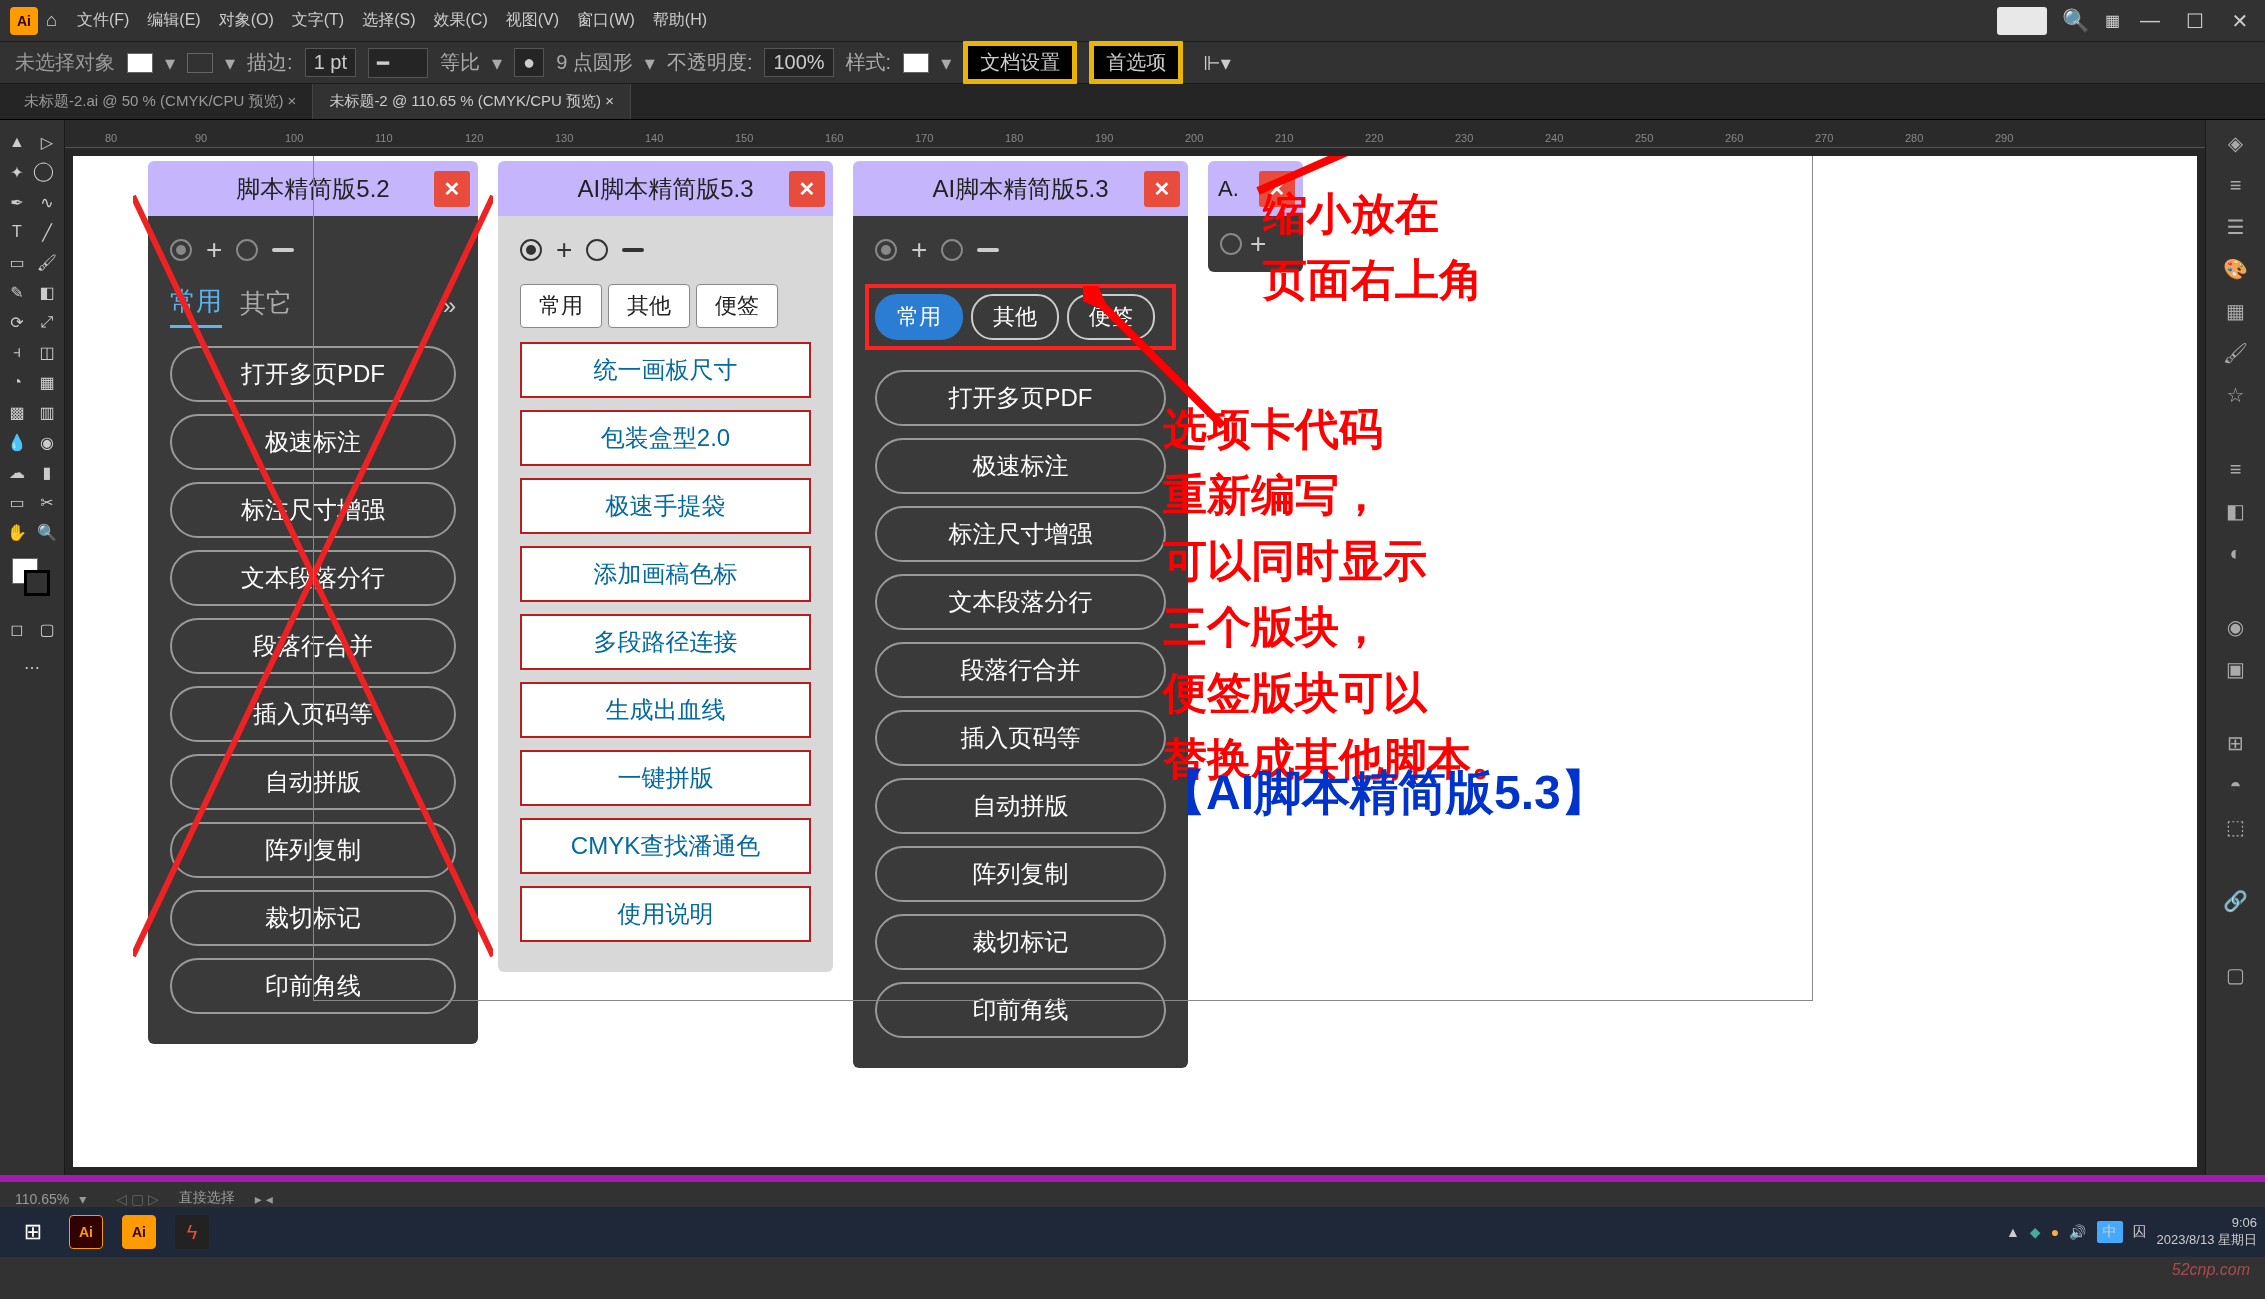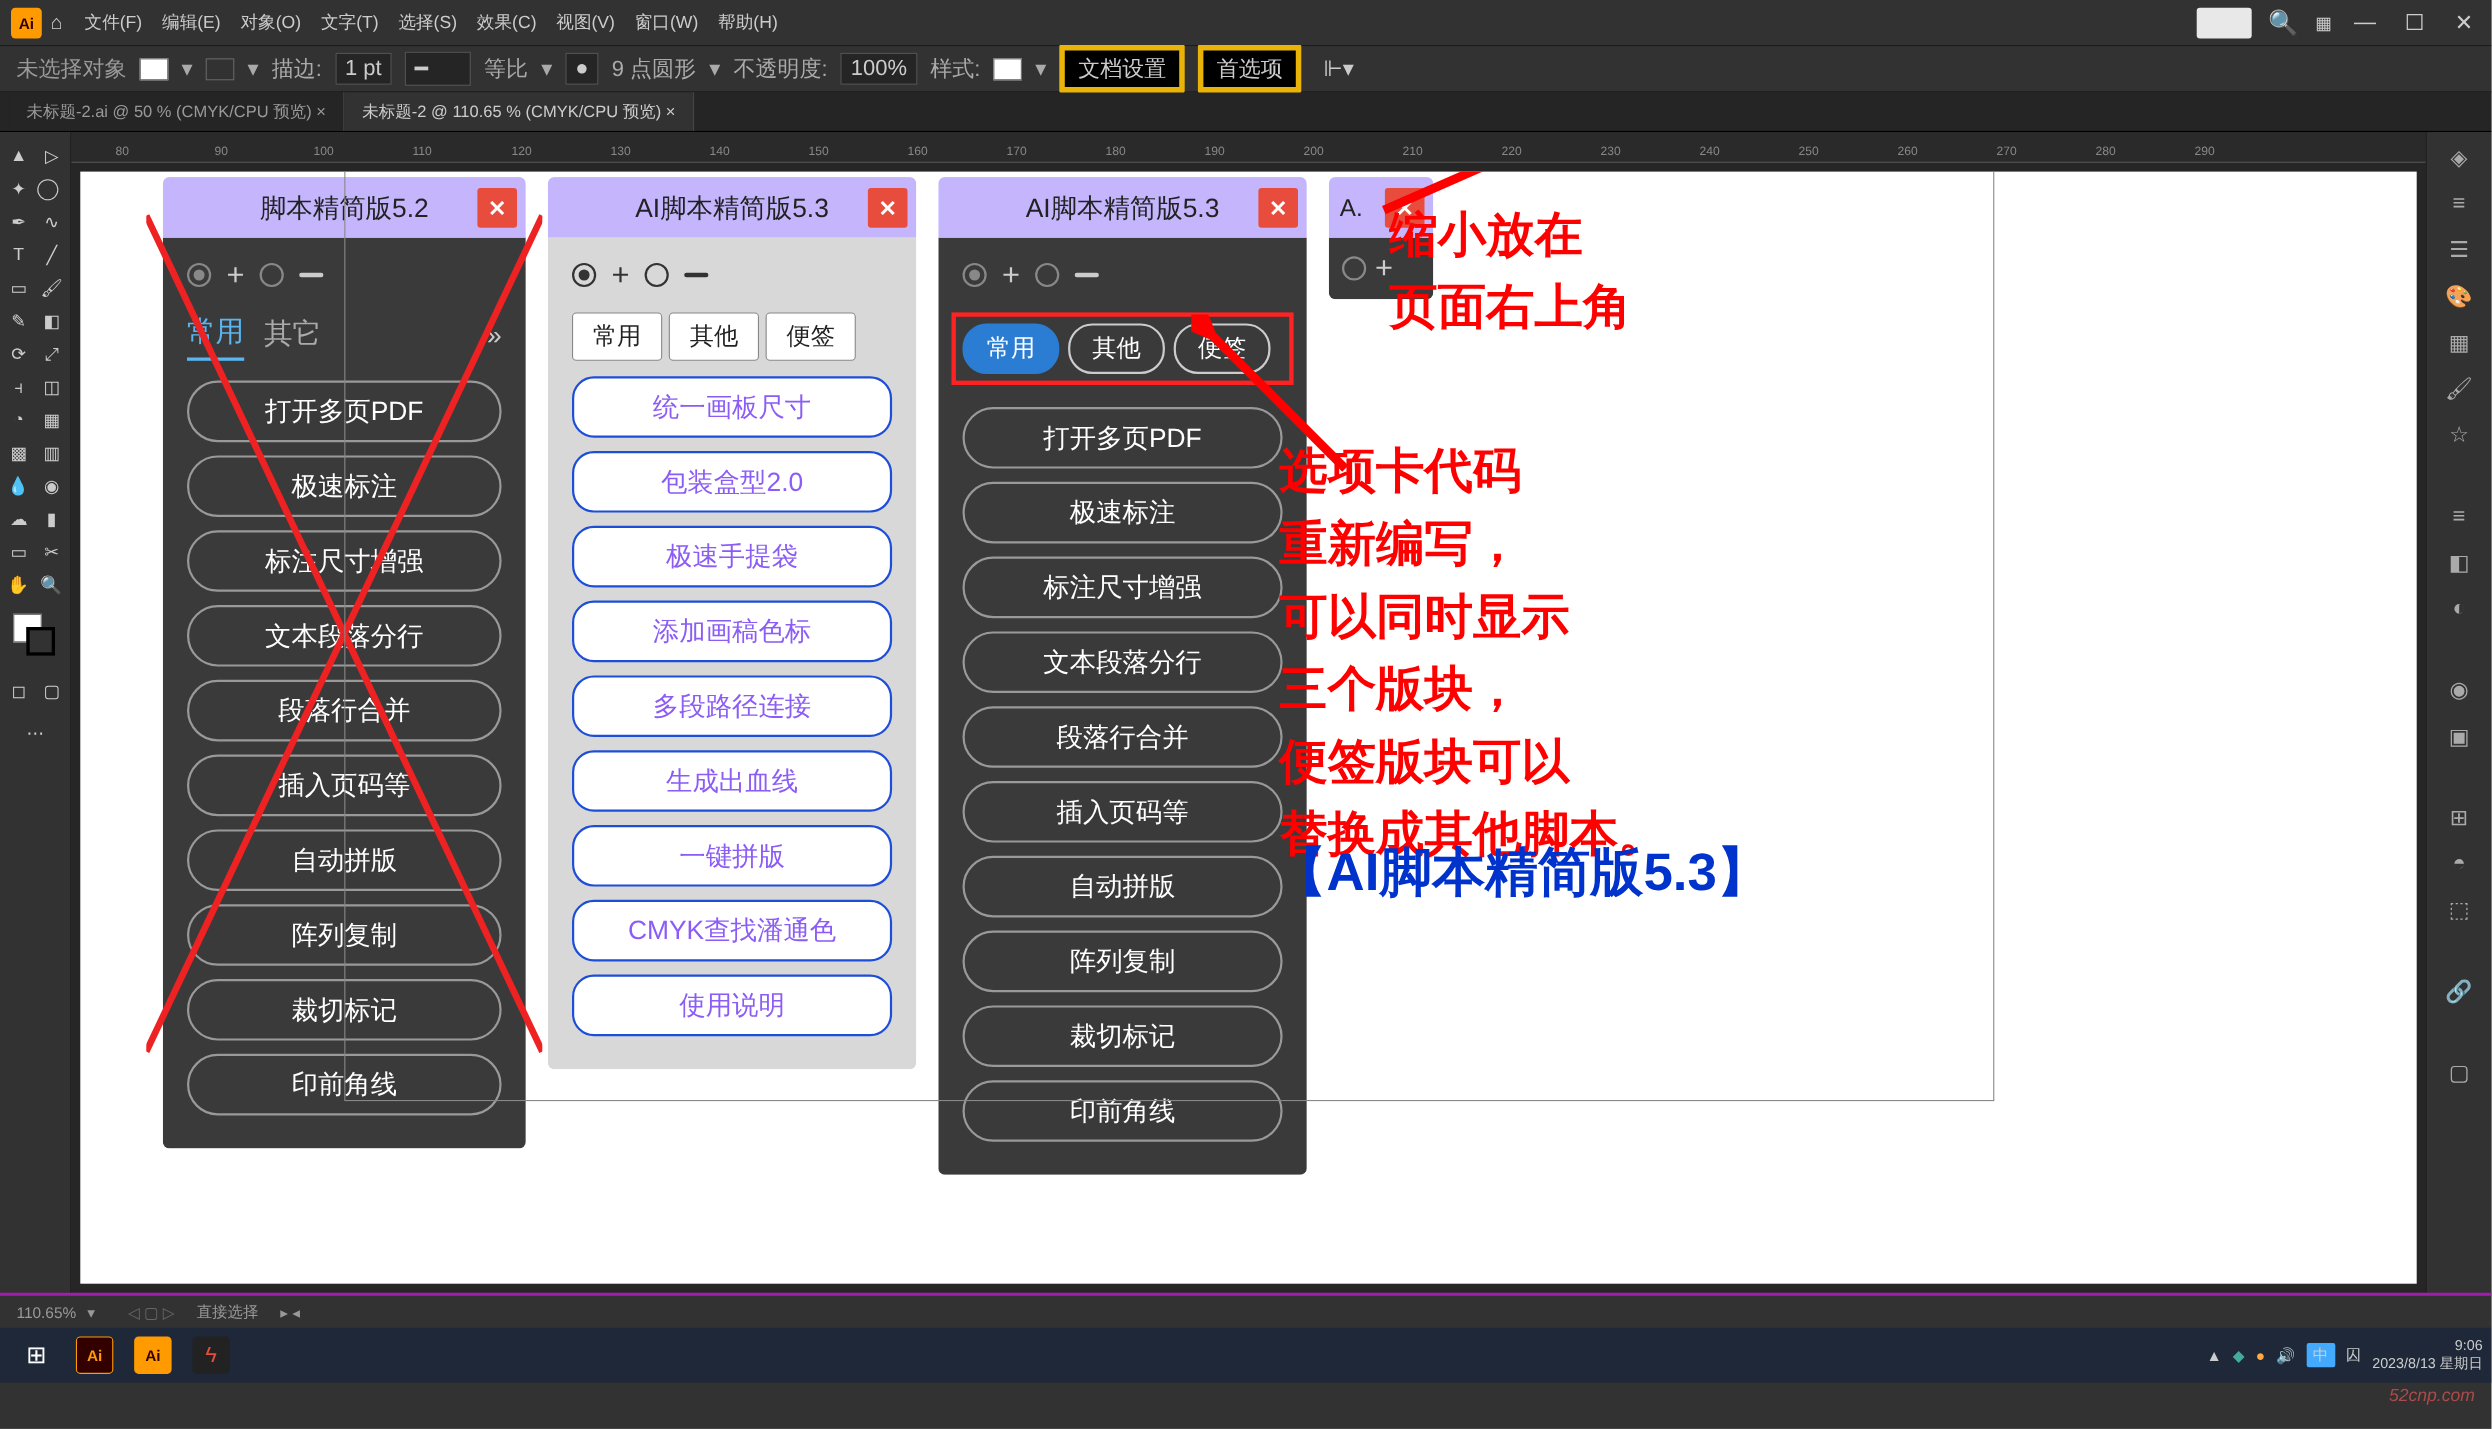--- a/index.html
+++ b/index.html
@@ -26,21 +26,21 @@
 .tool{width:28px;height:28px;display:flex;align-items:center;justify-content:center;color:#ccc;font-size:16px;cursor:pointer}
 .color-ind{width:40px;height:40px;position:relative;margin-top:10px}
 .color-ind .fill{width:26px;height:26px;background:#fff;border:1px solid #666;position:absolute}
 .color-ind .stroke{width:26px;height:26px;background:#323232;border:3px solid #000;position:absolute;left:12px;top:12px}
 .ruler-h{height:28px;background:#2a2a2a;border-bottom:1px solid #555;position:relative;overflow:hidden;font-size:11px;color:#888}
 .ruler-h span{position:absolute;top:12px}
 .canvas-area{flex:1;display:flex;flex-direction:column;background:#262626}
 .canvas{flex:1;background:#fff;margin:8px;position:relative;overflow:hidden}
 .rpanel{width:60px;background:#323232;border-left:1px solid #1a1a1a;display:flex;flex-direction:column;align-items:center;padding-top:8px;gap:12px}
 .rp-icon{width:30px;height:30px;display:flex;align-items:center;justify-content:center;color:#aaa;font-size:20px;cursor:pointer;border-radius:4px}
-.statusbar{height:32px;background:#323232;display:flex;align-items:center;padding:0 15px;font-size:14px;color:#999;border-top:3px solid #a21caf}
+.statusbar{height:32px;background:#323232;display:flex;align-items:flex-end;padding:0 15px;font-size:14px;color:#999;border-top:7px solid #a21caf}
 .taskbar{height:50px;background:#1e2838;display:flex;align-items:center;padding:0 8px}
 .task-btn{width:50px;height:44px;display:flex;align-items:center;justify-content:center;margin-right:3px}
 .task-ai{width:34px;height:34px;background:#330000;border:1px solid #ff9a00;border-radius:4px;display:flex;align-items:center;justify-content:center;color:#ff9a00;font-size:14px;font-weight:bold}
 .task-ai.active{background:#ff9a00;color:#330000}
 .tray{margin-left:auto;display:flex;align-items:center;gap:10px;color:#ccc;font-size:14px}
 
 .script-panel{position:absolute;border-radius:6px;overflow:hidden}
 .sp-52{left:75px;top:5px;width:330px}
 .sp-53w{left:425px;top:5px;width:335px}
 .sp-53d{left:780px;top:5px;width:335px}
@@ -56,21 +56,21 @@
 .sp-body-light .radio-circ.on::after{background:#333}
 .sp-plus{color:#ccc;font-size:28px}
 .sp-body-light .sp-plus{color:#333}
 .sp-minus{width:22px;height:4px;background:#ccc;border-radius:2px}
 .sp-body-light .sp-minus{background:#333}
 .sp-tabs{display:flex;gap:18px;margin-bottom:18px;align-items:center}
 .sp-tab-d{color:#aaa;font-size:26px;padding-bottom:6px}
 .sp-tab-d.active{color:#5ab5f0;border-bottom:3px solid #5ab5f0}
 .sp-tab-more{color:#ccc;font-size:24px;margin-left:auto}
 .sp-pill-btn{border:2px solid #999;background:transparent;color:#fff;font-size:24px;padding:10px 0;border-radius:30px;width:100%;margin-bottom:12px;text-align:center;cursor:pointer}
-.sp-body-light .sp-pill-btn{background:#fff;color:#8b5cf6;border:2px solid #1d4ed8;border-radius:20px}
+.sp-body-light .sp-pill-btn{background:#fff;color:#0369a1;border:2px solid #b91c1c;border-radius:0}
 
 .pill-tabs{display:flex;gap:8px;margin-bottom:20px;border:4px solid #f22;padding:6px;margin-left:-10px;margin-right:-10px}
 .pill-tab{border:2px solid #ccc;border-radius:22px;padding:6px 20px;color:#fff;font-size:22px}
 .pill-tab.active{background:#2b7cd3;border-color:#2b7cd3}
 
 .wtabs{display:flex;gap:6px;margin-bottom:14px}
 .wtab{background:#fff;border:1px solid #888;padding:6px 18px;font-size:22px;color:#222;border-radius:4px}
 
 .bigx{position:absolute;left:60px;top:-20px;width:360px;height:860px;pointer-events:none}
 .bigx line{stroke:#e22;stroke-width:6}

